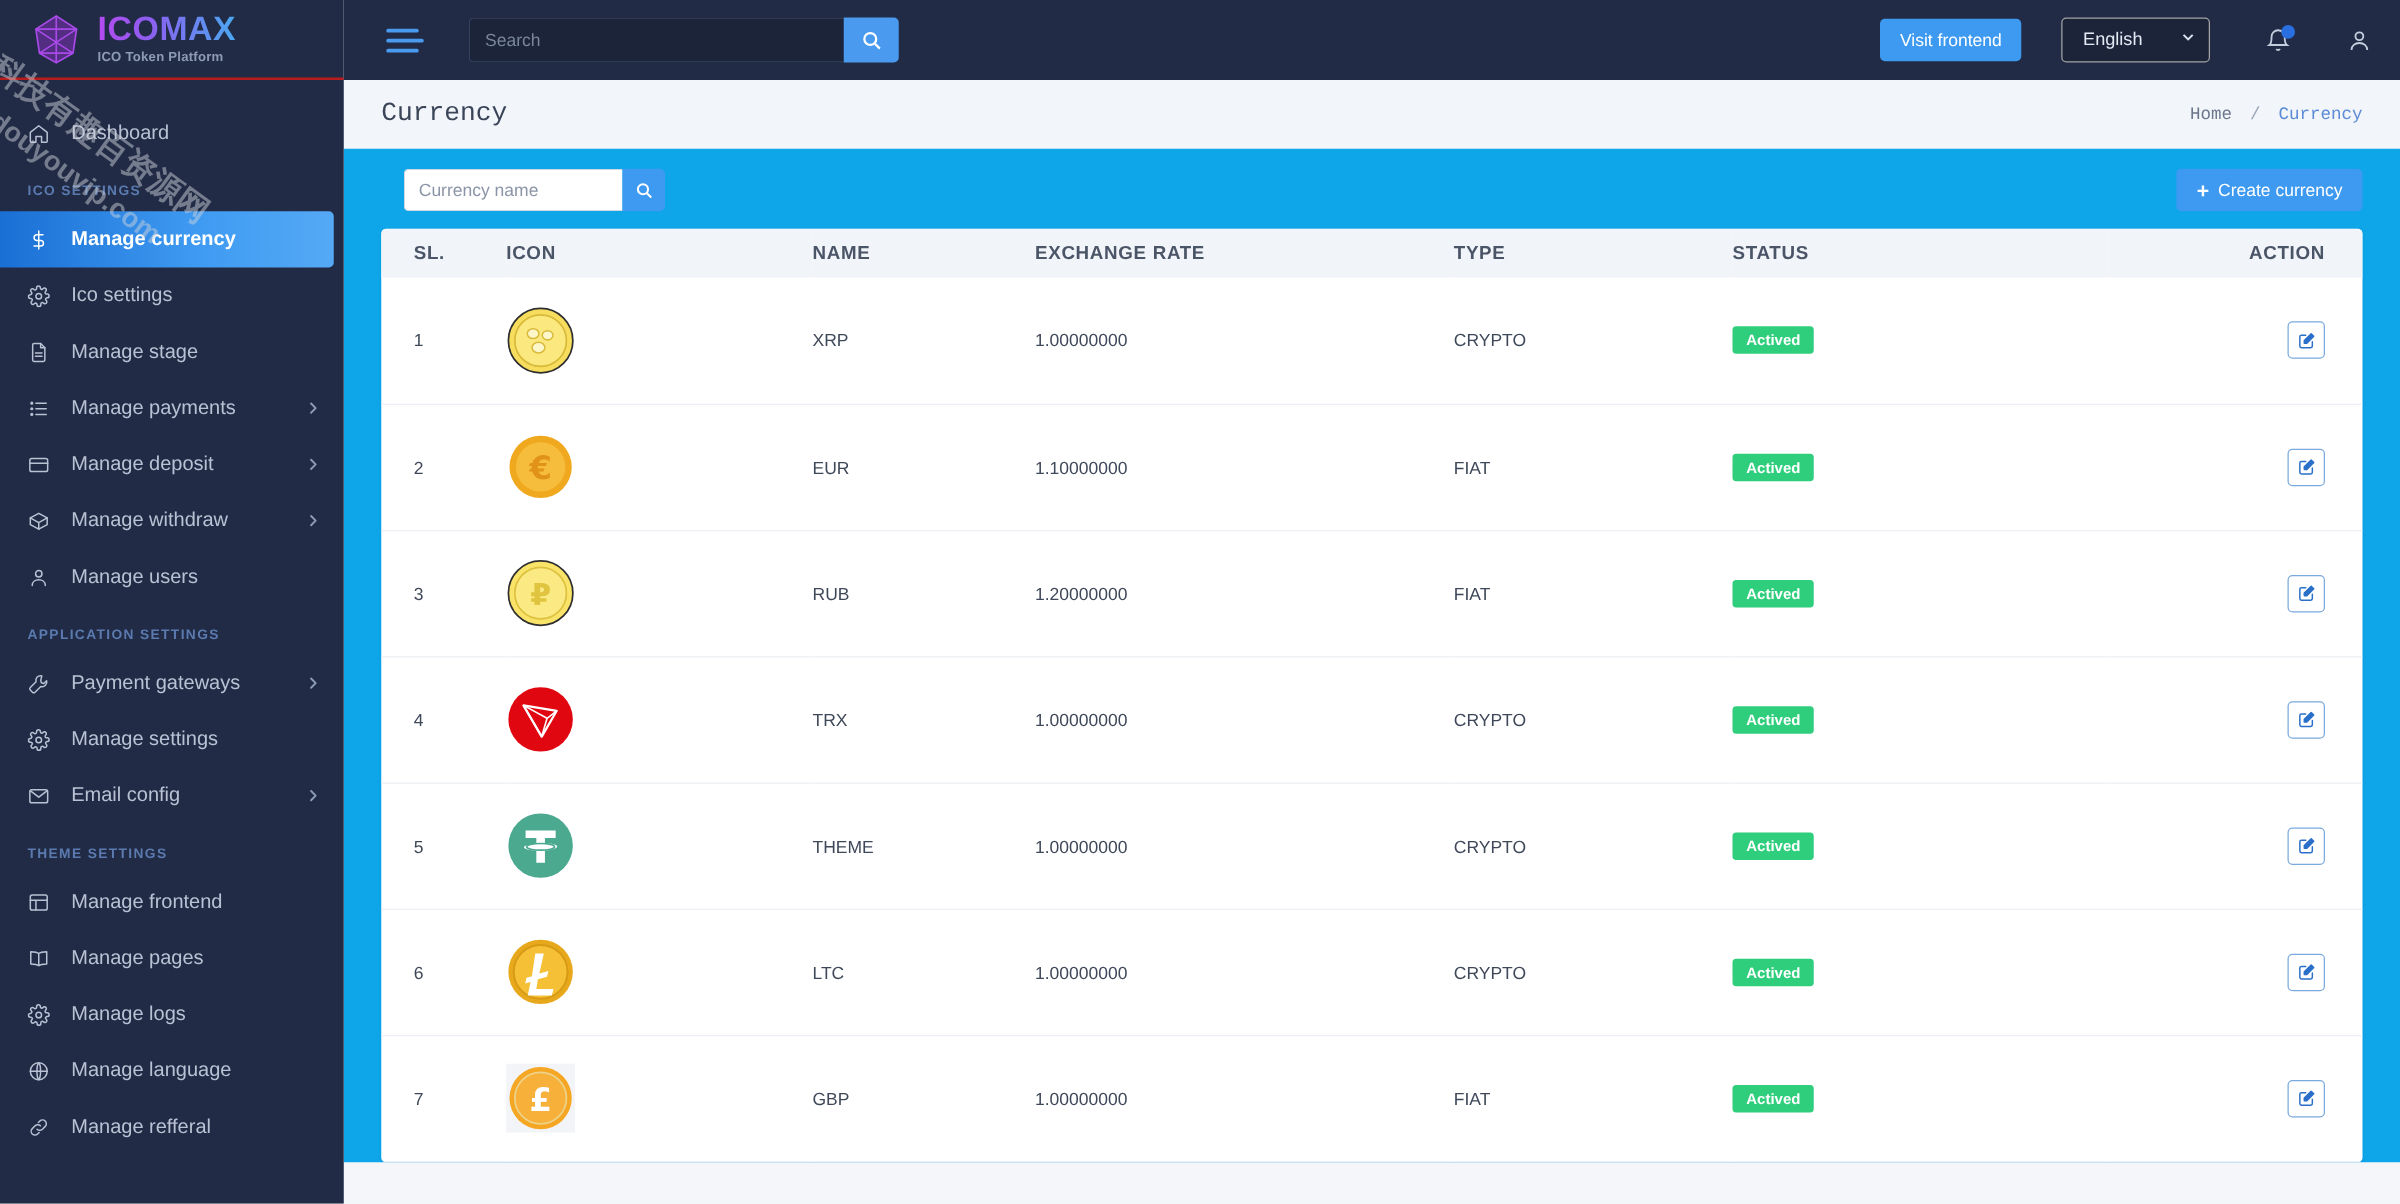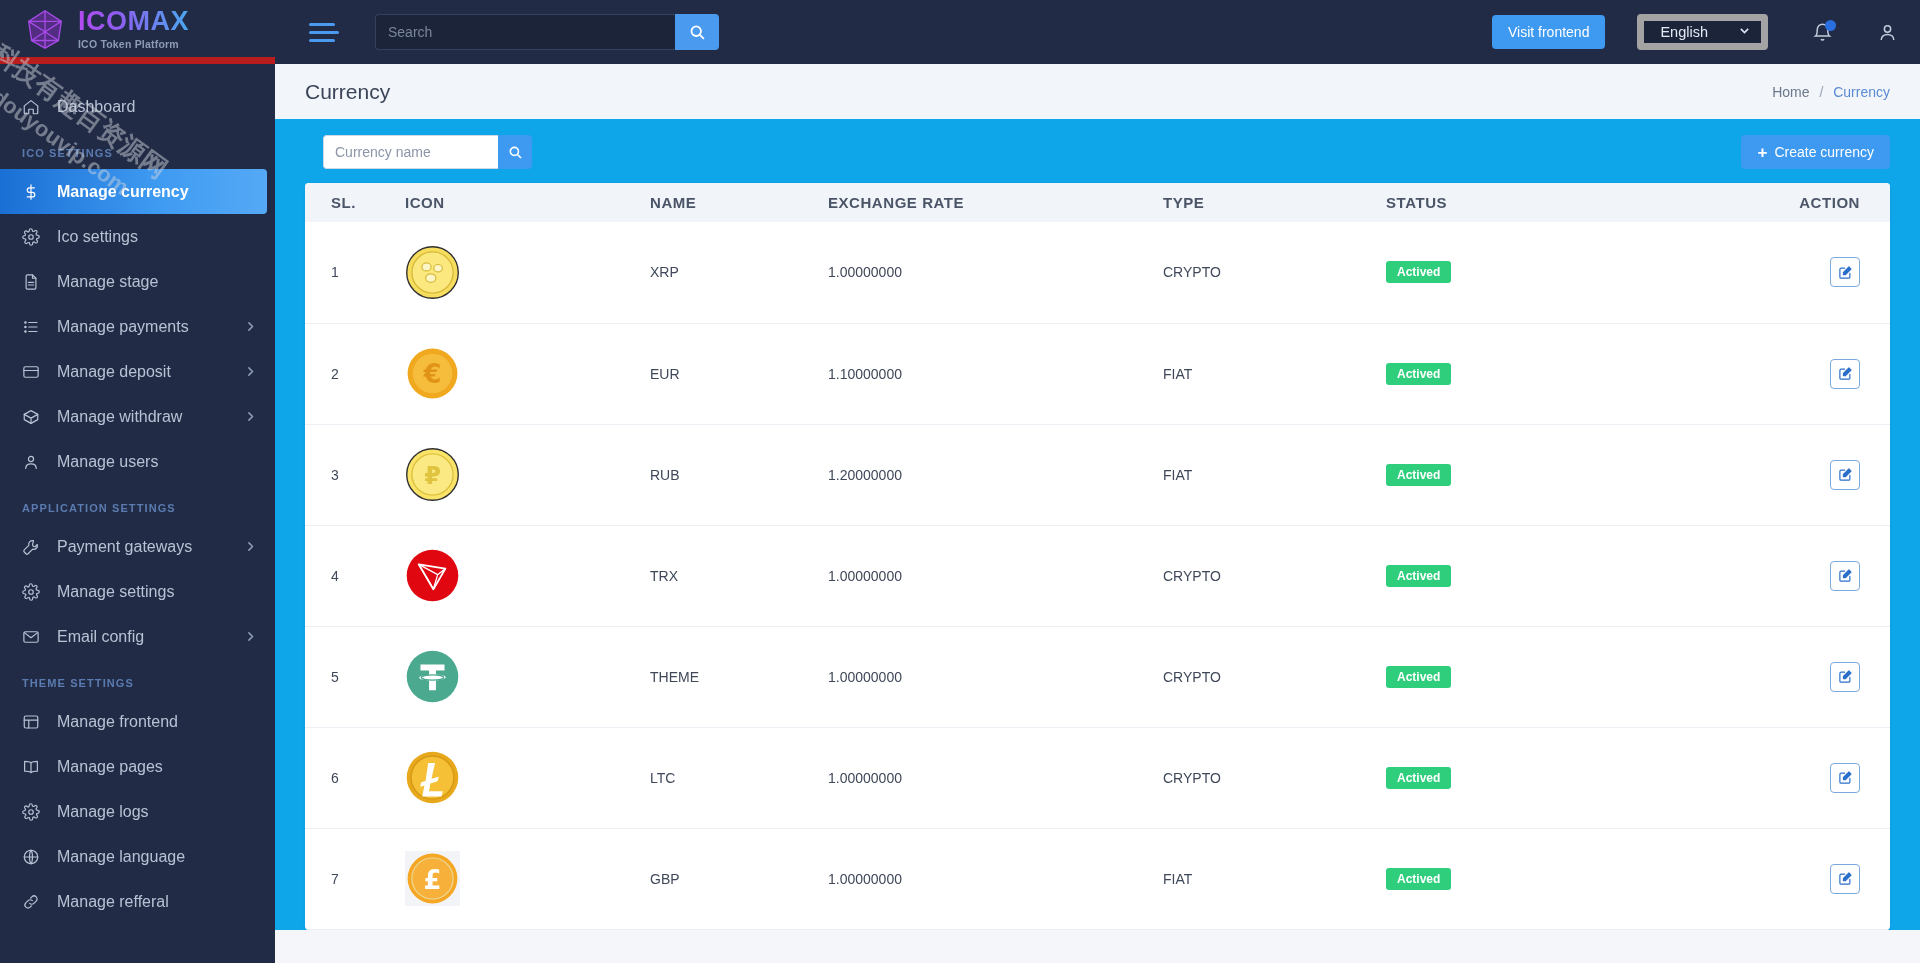--- a/index.html
+++ b/index.html
@@ -18,21 +18,21 @@
     background: #212b45;
     overflow: hidden;
     position: relative;
     z-index: 5;
   }
   .brand {
     height: 64px;
     display: flex; align-items: center;
     padding-left: 22px;
     gap: 10px;
-    border-bottom: 7px solid #b91c1c;
+    border-bottom: 2px solid #b91c1c;
   }
   .brand-mark { width: 46px; height: 46px; flex: 0 0 46px; }
   .brand-text { display: flex; flex-direction: column; line-height: 1; }
   .brand-name {
     font-size: 27px; font-weight: bold; letter-spacing: .5px;
     background: linear-gradient(90deg,#b44bf0 0%,#8f5cf0 35%,#4aa8f0 100%);
     -webkit-background-clip: text; background-clip: text; color: transparent;
   }
   .brand-sub { font-size: 10.5px; color: #8e9bb5; margin-top: 4px; letter-spacing: .2px; font-weight: bold; }
 
@@ -102,39 +102,40 @@
   .visit-btn {
     background: #3d9af0; color: #fff;
     border: none; border-radius: 4px;
     height: 34px; padding: 0 16px;
     font-size: 14px; cursor: pointer;
     font-family: "Liberation Sans", sans-serif;
     white-space: nowrap;
   }
   .lang-wrap {
     height: 36px; margin-left: 14px;
-    background: #1b2439; border: 7px solid #a3a3a3; border-radius: 4px;
+    background: #1b2439; border: 1px solid #a3a3a3; border-radius: 4px;
     display: flex; align-items: center; padding: 0 10px 0 16px;
     cursor: pointer; gap: 30px;
   }
   .lang-wrap .lv { color: #e3e9f3; font-size: 14.5px; }
   .bell-wrap { position: relative; margin-left: 26px; cursor: pointer; display: flex; align-items: center; }
   .bell-dot {
     position: absolute; top: -2px; right: -3px;
     width: 11px; height: 11px; border-radius: 50%;
     background: #2a6fe0;
   }
   .user-ico { margin-left: 26px; cursor: pointer; display: flex; align-items: center; }
 
   
   .pagehead {
     height: 55px; min-height: 55px;
     background: #f2f5f9;
     display: flex; align-items: center;
     padding: 0 30px 0 30px;
+    font-family: Liberation Mono, monospace;
   }
   .page-title { font-size: 21px; color: #3b4559; font-weight: normal; }
   .crumb { margin-left: auto; font-size: 14px; color: #6b778c; }
   .crumb .sep { margin: 0 6px; color: #9aa5b8; }
   .crumb .cur { color: #5b8ad6; }
 
   .content { flex: 1; padding: 0 30px; background: #0ea5e9; overflow: hidden; }
 
   .toolbar { display: flex; align-items: center; padding: 16px 0 14px 0; }
   .filter { display: flex; margin-left: 18px; }

